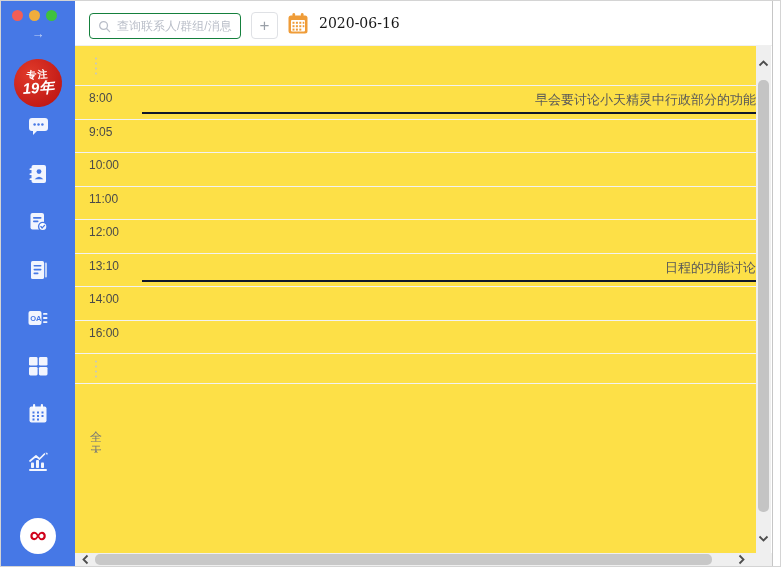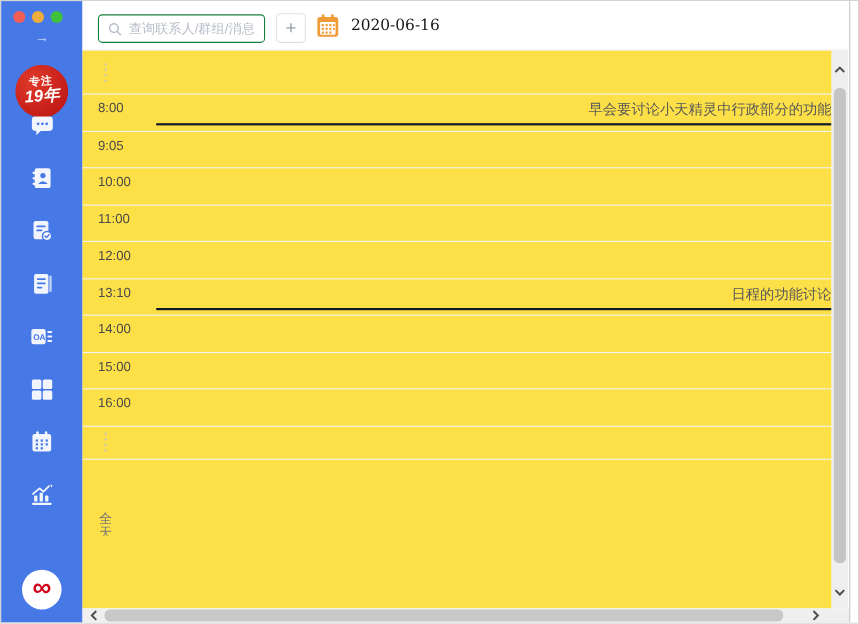--- a/index.html
+++ b/index.html
@@ -14,21 +14,21 @@
   .tl.red { background:#f25e56; } .tl.yellow { background:#f0ad3c; } .tl.green { background:#3fc13d; }
   .collapse-arrow { position:absolute; left:0; top:25px; width:74px; text-align:center;
                     color:rgba(255,255,255,.65); font-size:13px; cursor:default; }
   .avatar { position:absolute; left:13px; top:58px; width:48px; height:48px; border-radius:50%;
             background:radial-gradient(circle at 35% 30%, #e03a2a, #b80f0f); color:#fff;
             display:flex; flex-direction:column; align-items:center; justify-content:center;
             line-height:1.05; transform:rotate(-4deg); }
   .avatar .l1 { font-size:10px; font-weight:bold; letter-spacing:1px; }
   .avatar .l2 { font-size:15px; font-weight:bold; font-style:italic; }
   .side-icons { position:absolute; left:0; top:101px; width:74px; display:flex; flex-direction:column; }
-  .side-item { height:48px; display:flex; justify-content:center; cursor:pointer; }
+  .side-item { height:48px; display:flex; align-items:center; justify-content:center; cursor:pointer; }
   .side-item svg { display:block; }
   .icon-white { fill:rgba(255,255,255,.93); }
   .icon-blue  { fill:#4678e6; }
   .side-footer { position:absolute; left:19px; top:517px; }
   .logo-circle { width:36px; height:36px; border-radius:50%; background:#fff; display:flex;
                  align-items:center; justify-content:center; }
   .logo-circle span { color:#d0021b; font-size:24px; font-weight:bold; line-height:1; margin-top:-3px; }
 
   
   .right-strip { position:absolute; right:0; top:0; bottom:0; width:8px; background:#fff;
@@ -248,23 +248,20 @@
           <span class="hour-label">12:00</span>
         </div>
         <div class="hour-row">
           <span class="hour-label">13:10</span>
           <div class="event">日程的功能讨论</div>
         </div>
         <div class="hour-row">
           <span class="hour-label">14:00</span>
         </div>
         <div class="hour-row">
-          <span class="hour-label">15:00</span>
-        </div>
-        <div class="hour-row">
           <span class="hour-label">16:00</span>
         </div>
       </div>
     <div class="ellipsis-row bottom">
       <span class="vdots">
           <i></i>
           <i></i>
           <i></i>
           <i></i>
         </span>

